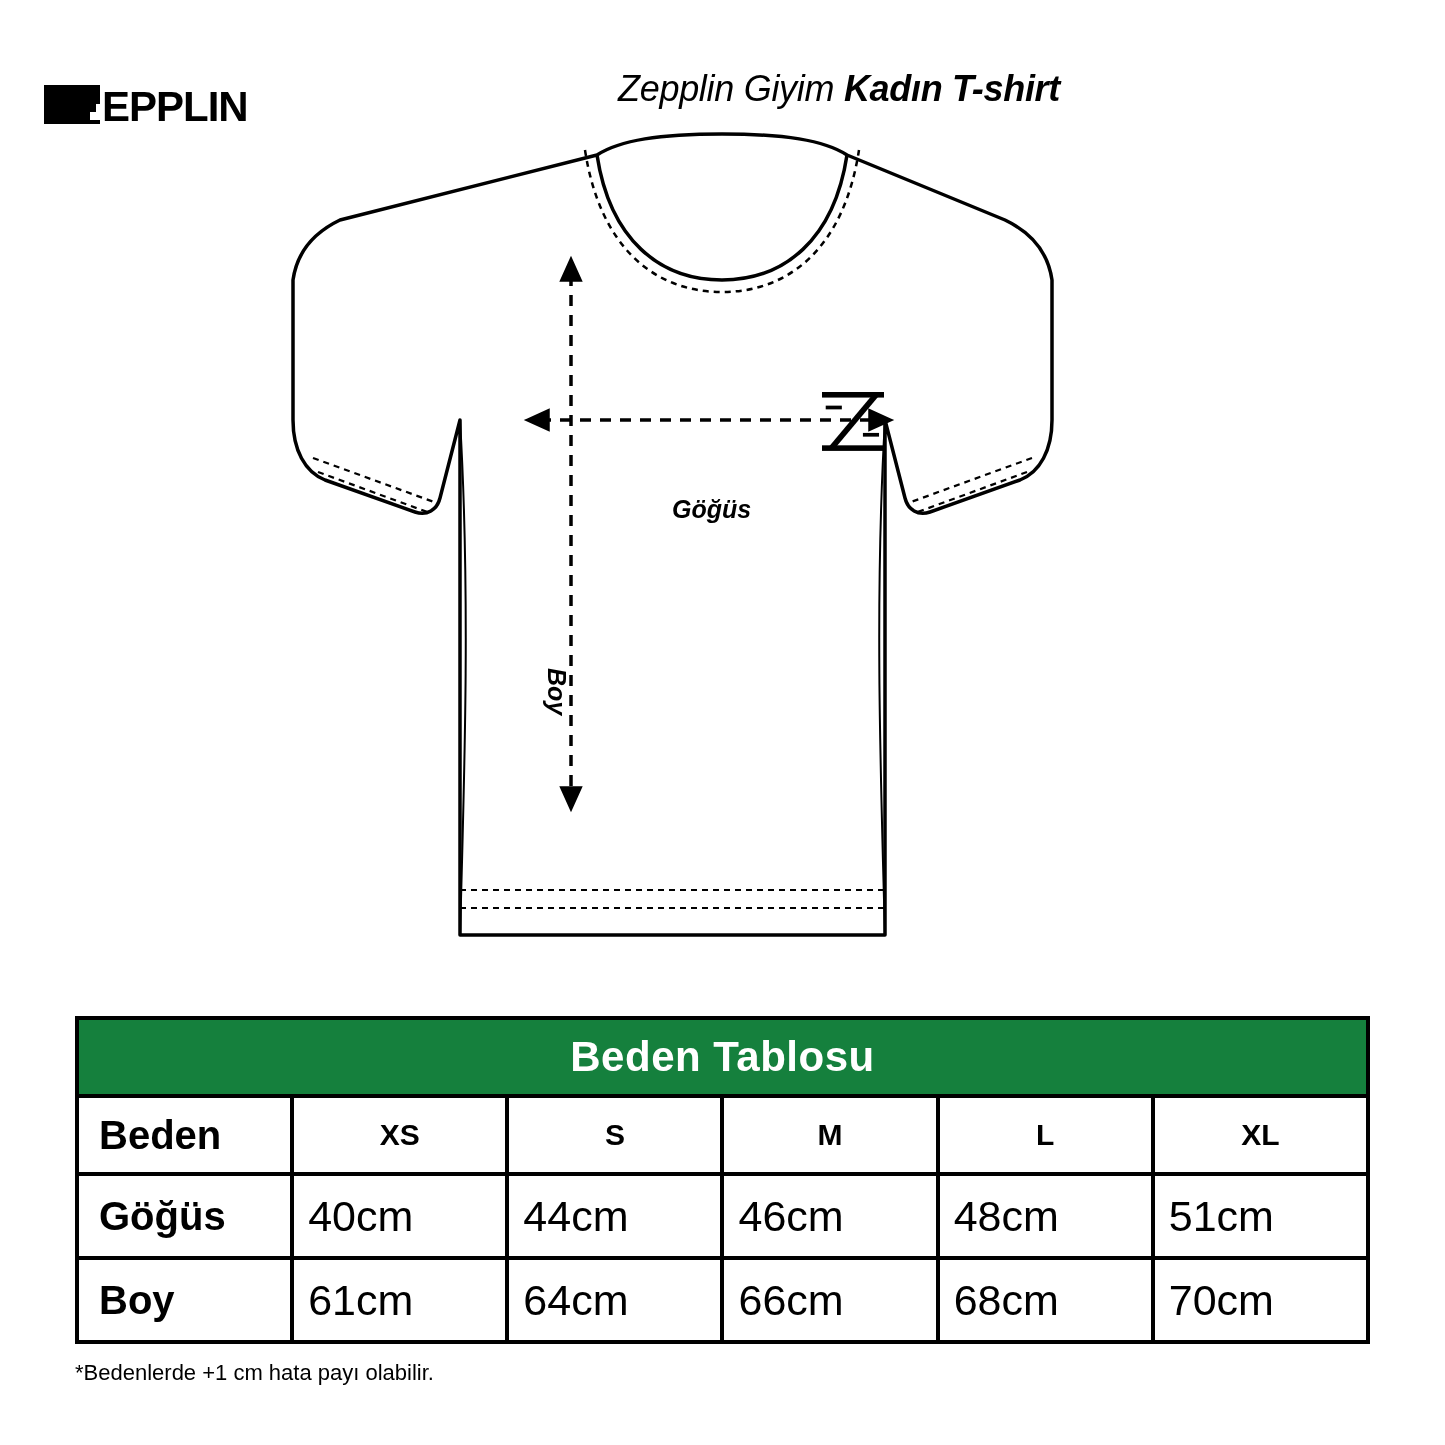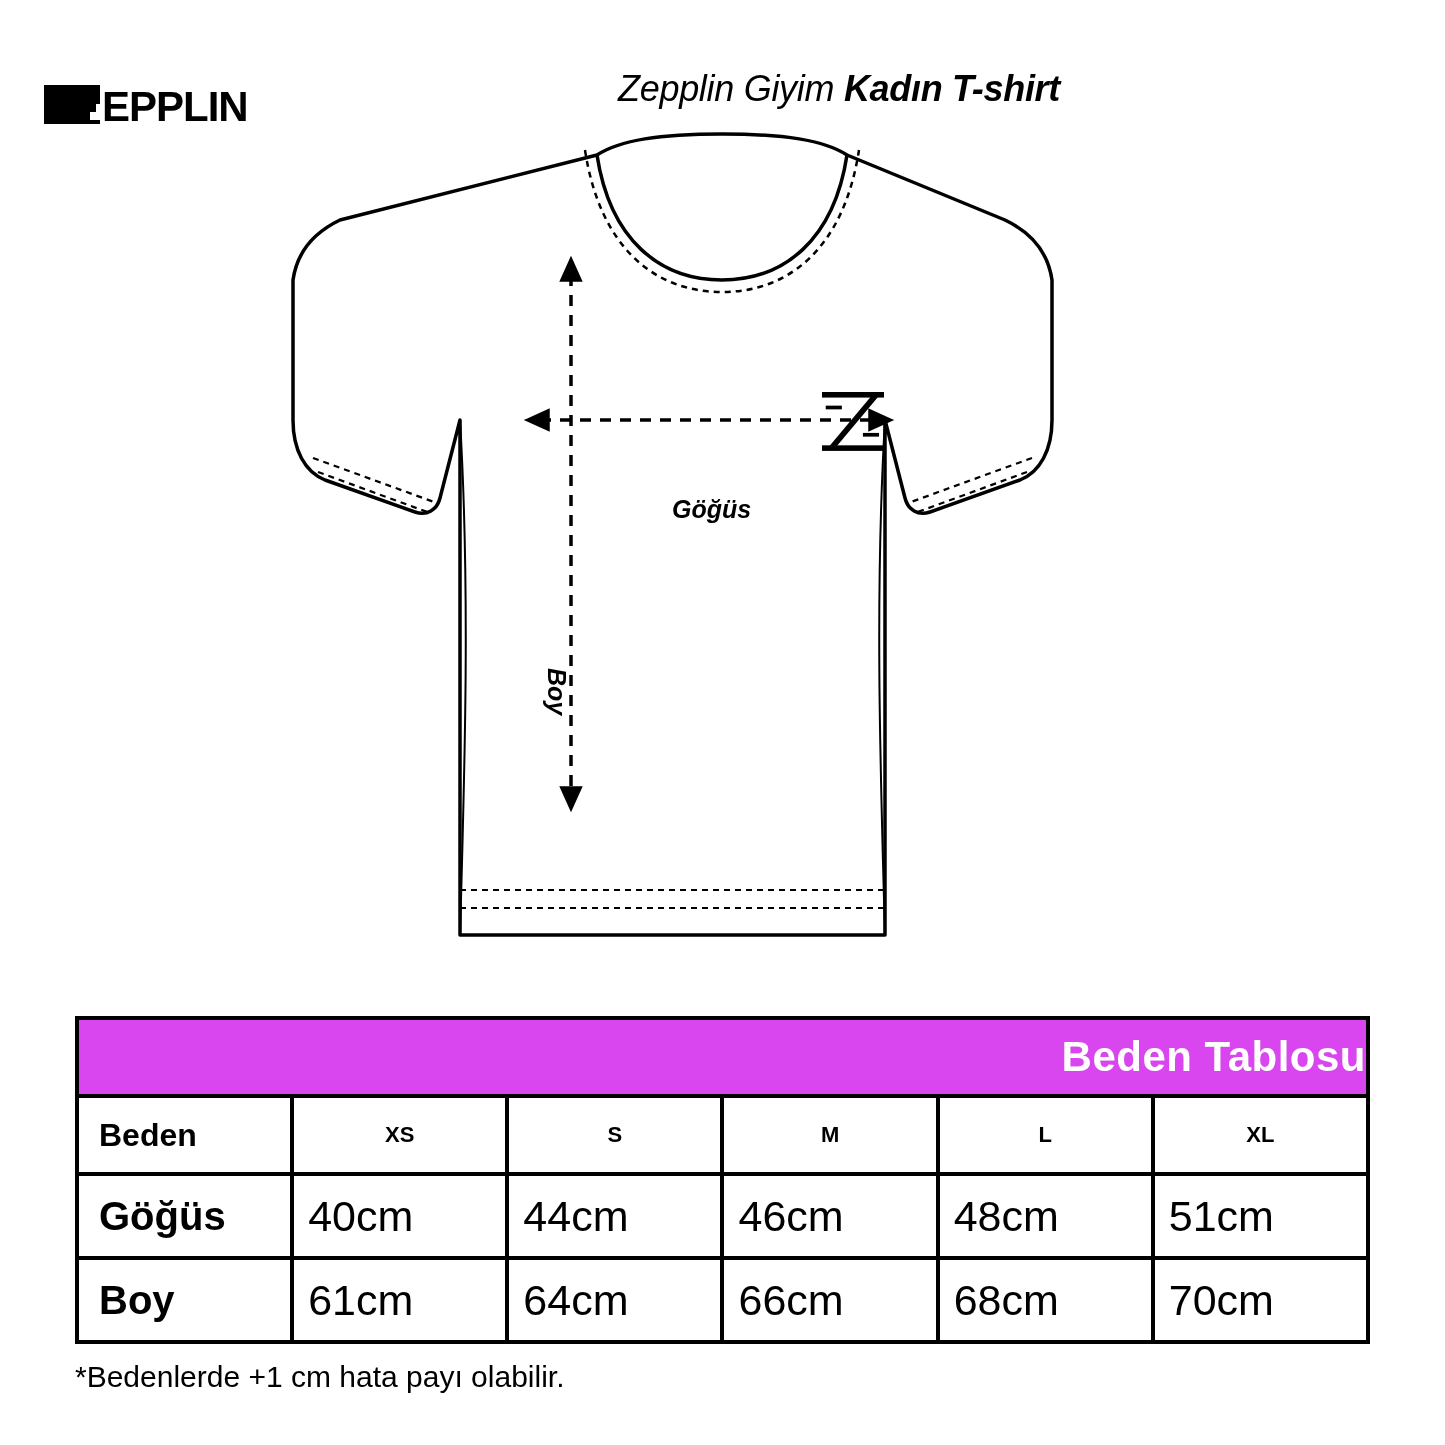--- a/index.html
+++ b/index.html
@@ -87,37 +87,37 @@
   table.size-table {
     border-collapse: collapse;
     width: 1295px;
     table-layout: fixed;
   }
   table.size-table td, table.size-table th {
     border: 4px solid #000000;
     padding: 0;
   }
   .tbl-title {
-    background: #d946ef;
+    background: #15803d;
     color: #ffffff;
-    text-align: right;
+    text-align: center;
     font-size: 42px;
     font-weight: bold;
     height: 74px;
     letter-spacing: 0.5px;
   }
   .col-head {
-    font-size: 32px;
+    font-size: 40px;
     font-weight: bold;
     text-align: left;
     padding-left: 20px !important;
     height: 74px;
   }
   .size-head {
-    font-size: 22px;
+    font-size: 30px;
     font-weight: bold;
     text-align: center;
     height: 74px;
   }
   .row-head {
     font-size: 40px;
     font-weight: bold;
     text-align: left;
     padding-left: 20px !important;
     height: 80px;
@@ -125,21 +125,21 @@
   .cell-val {
     font-size: 43px;
     text-align: left;
     padding-left: 14px !important;
     height: 80px;
   }
   .footnote {
     position: absolute;
     left: 75px;
     top: 1360px;
-    font-size: 30px;
+    font-size: 22px;
   }
 </style>
 </head>
 <body>
 
 <div class="header">
 
   <div class="brand-logo">
     <svg width="230" height="58" viewBox="0 0 230 58" xmlns="http://www.w3.org/2000/svg">
 

